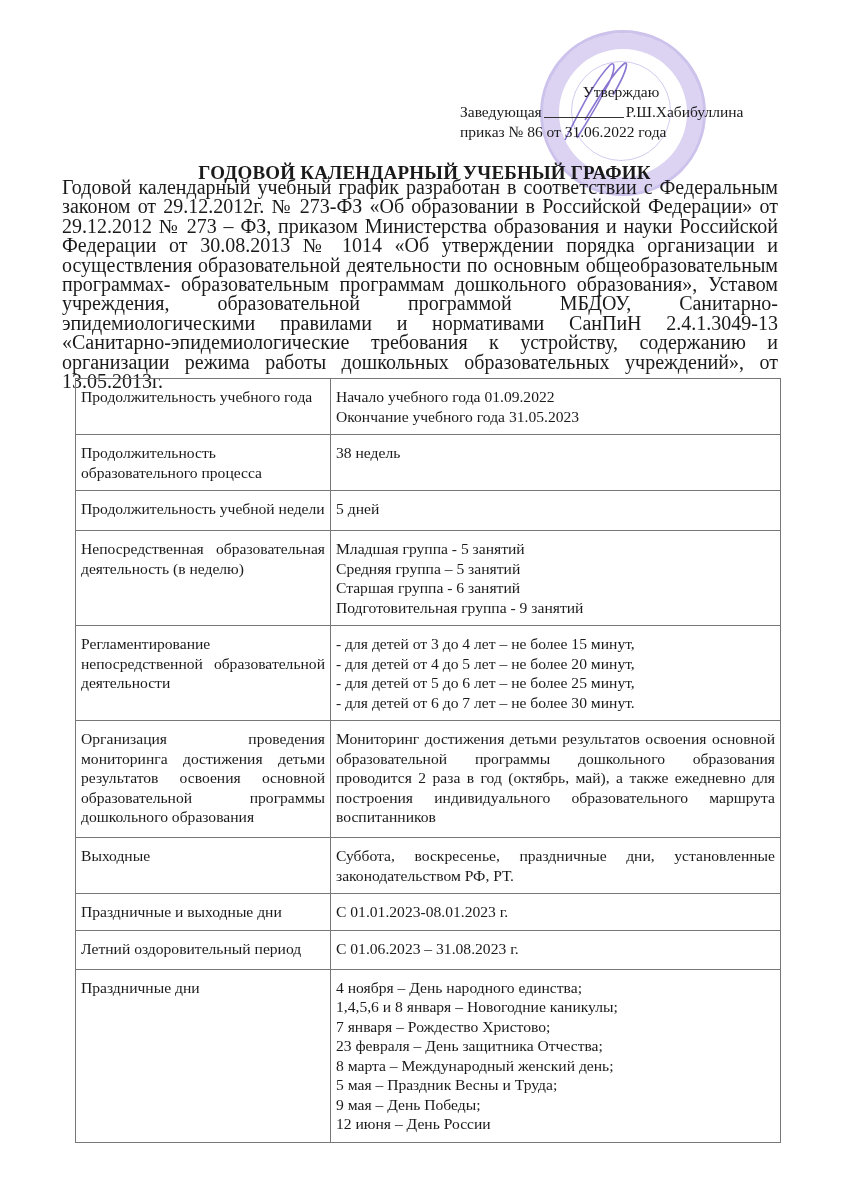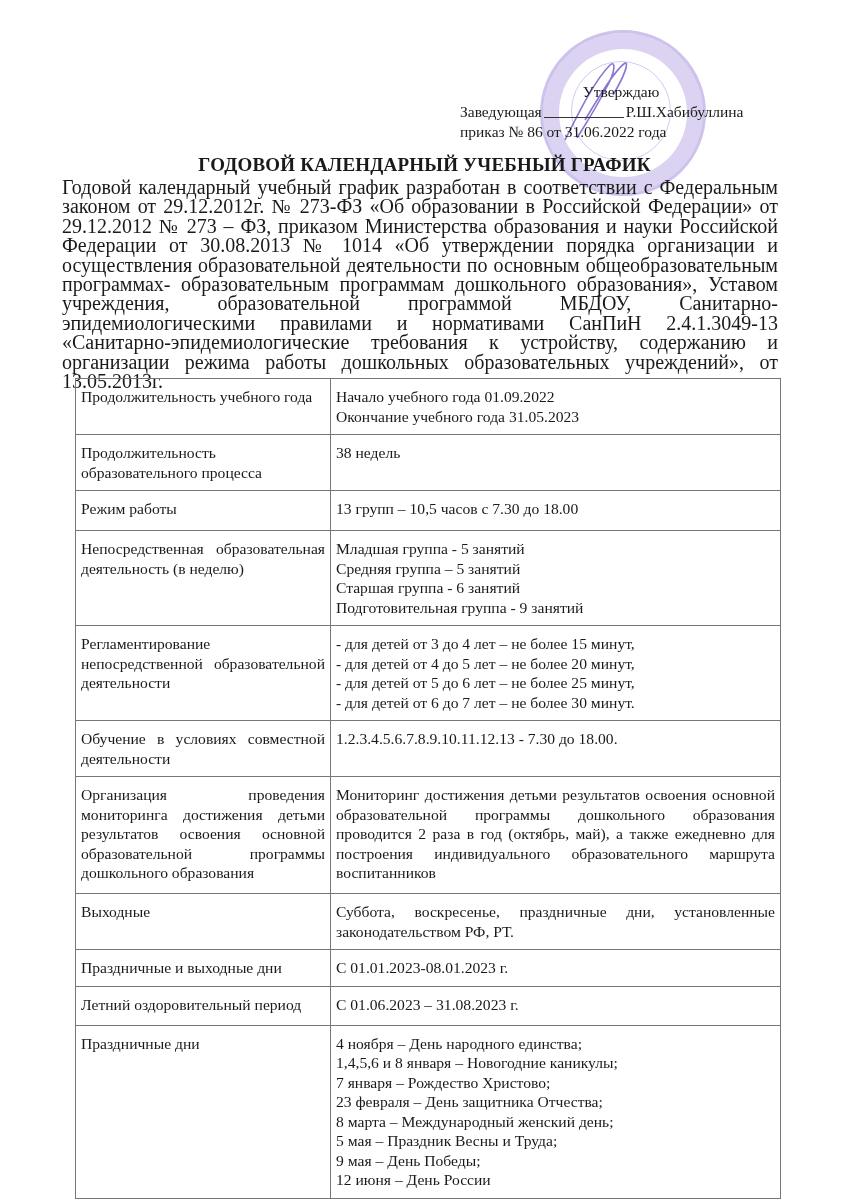--- a/index.html
+++ b/index.html
@@ -33,21 +33,21 @@
   .stamp-inner {
     position: absolute; left: 28px; top: 28px; width: 98px; height: 98px;
     border-radius: 50%;
     border: 1.5px solid rgba(110, 80, 200, 0.3);
   }
   .signature {
     position: absolute; left: 555px; top: 60px; pointer-events: none;
   }
   .doc-title {
     position: absolute;
-    left: 0; width: 849px; top: 154px;
+    left: 0; width: 849px; top: 162px;
     text-align: center;
     font-weight: bold;
     font-size: 19px;
     letter-spacing: 0.2px;
   }
   .intro {
     position: absolute;
     left: 62px; top: 178px;
     width: 716px;
     font-size: 20px;
@@ -105,47 +105,41 @@
         <span class="line">Окончание учебного года 31.05.2023</span>
       </td>
     </tr>
     <tr style="height:40px">
       <td class="label">Продолжительность образовательного процесса</td>
       <td class="value">
         <span class="line">38 недель</span>
       </td>
     </tr>
     <tr style="height:40px">
-      <td class="label">Режим работы</td>
+      <td class="label j">Продолжительность учебной недели</td>
       <td class="value">
-        <span class="line">13 групп – 10,5 часов  с 7.30 до 18.00</span>
+        <span class="line">5 дней</span>
       </td>
     </tr>
     <tr style="height:82px">
       <td class="label">Непосредственная образовательная деятельность (в неделю)</td>
       <td class="value">
         <span class="line">Младшая группа   - 5 занятий</span>
         <span class="line">Средняя группа – 5 занятий</span>
         <span class="line">Старшая группа  - 6 занятий</span>
         <span class="line">Подготовительная группа   - 9 занятий</span>
       </td>
     </tr>
     <tr style="height:80px">
       <td class="label">Регламентирование непосредственной образовательной деятельности</td>
       <td class="value">
         <span class="line">- для детей от 3 до 4  лет – не более 15 минут,</span>
         <span class="line">- для детей от 4  до 5 лет – не более 20 минут,</span>
         <span class="line">- для детей от 5 до 6  лет – не более 25 минут,</span>
         <span class="line">- для детей от  6 до 7  лет – не более 30 минут.</span>
-      </td>
-    </tr>
-    <tr style="height:40px">
-      <td class="label j">Обучение в условиях совместной деятельности</td>
-      <td class="value">
-        <span class="line">1.2.3.4.5.6.7.8.9.10.11.12.13 - 7.30 до 18.00.</span>
       </td>
     </tr>
     <tr style="height:117px">
       <td class="label j">Организация проведения мониторинга достижения детьми результатов освоения основной образовательной программы дошкольного образования</td>
       <td class="value">Мониторинг достижения детьми результатов освоения основной образовательной программы дошкольного образования проводится 2 раза в год (октябрь, май), а также ежедневно для построения индивидуального образовательного маршрута воспитанников</td>
     </tr>
     <tr style="height:48px">
       <td class="label">Выходные</td>
       <td class="value">Суббота, воскресенье, праздничные дни, установленные законодательством РФ, РТ.</td>
     </tr>

